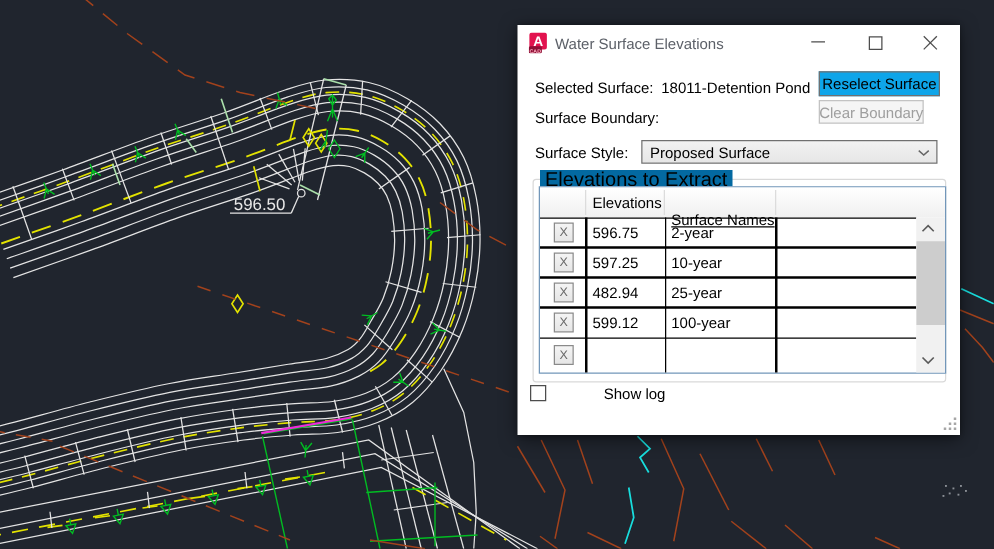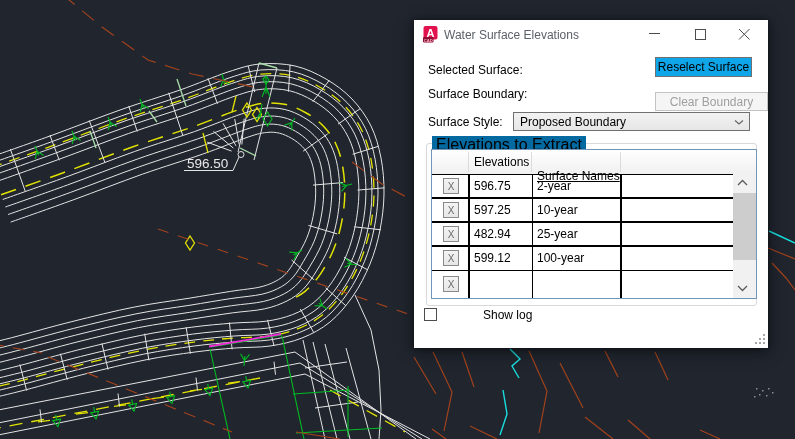--- a/index.html
+++ b/index.html
@@ -233,28 +233,29 @@
   <svg style="position:absolute;left:230px;top:6px" width="112" height="16" viewBox="0 0 112 16">
     <g stroke="#4d4d4d" stroke-width="1" fill="none">
       <line x1="5" y1="7.5" x2="16" y2="7.5"></line>
       <rect x="51.5" y="3.5" width="10" height="10"></rect>
       <line x1="95" y1="3" x2="105.5" y2="13.5"></line>
       <line x1="105.5" y1="3" x2="95" y2="13.5"></line>
     </g>
   </svg>
 
   <div class="lbl" style="left:14px;top:43px;">Selected Surface:</div>
+  <div class="lbl" style="left:115px;top:43px;">18011-Detention Pond</div>
   <div class="btn" style="left:241px;top:37px;width:97px;height:20px;">Reselect Surface</div>
 
   <div class="lbl" style="left:14px;top:67px;">Surface Boundary:</div>
-  <div class="btn dis" style="left:241px;top:72px;width:113px;height:19px;">Clear Boundary</div>
+  <div class="btn dis" style="left:241px;top:60px;width:84px;height:19px;">Clear Boundary</div>
 
   <div class="lbl" style="left:14px;top:95px;">Surface Style:</div>
   <div class="combo">
-    <div class="lbl" style="left:6px;top:2px;">Proposed Boundary</div>
+    <div class="lbl" style="left:6px;top:2px;">Proposed Surface</div>
     <svg style="position:absolute;right:5px;top:6px" width="10" height="7" viewBox="0 0 10 7">
       <path d="M1 1.5 L5 5 L9 1.5" stroke="#666" stroke-width="1.2" fill="none"></path>
     </svg>
   </div>
 
   <div class="gbox">
         <div class="gboxlbl">Elevations to Extract</div>
       </div>
 
   <div class="grid">

